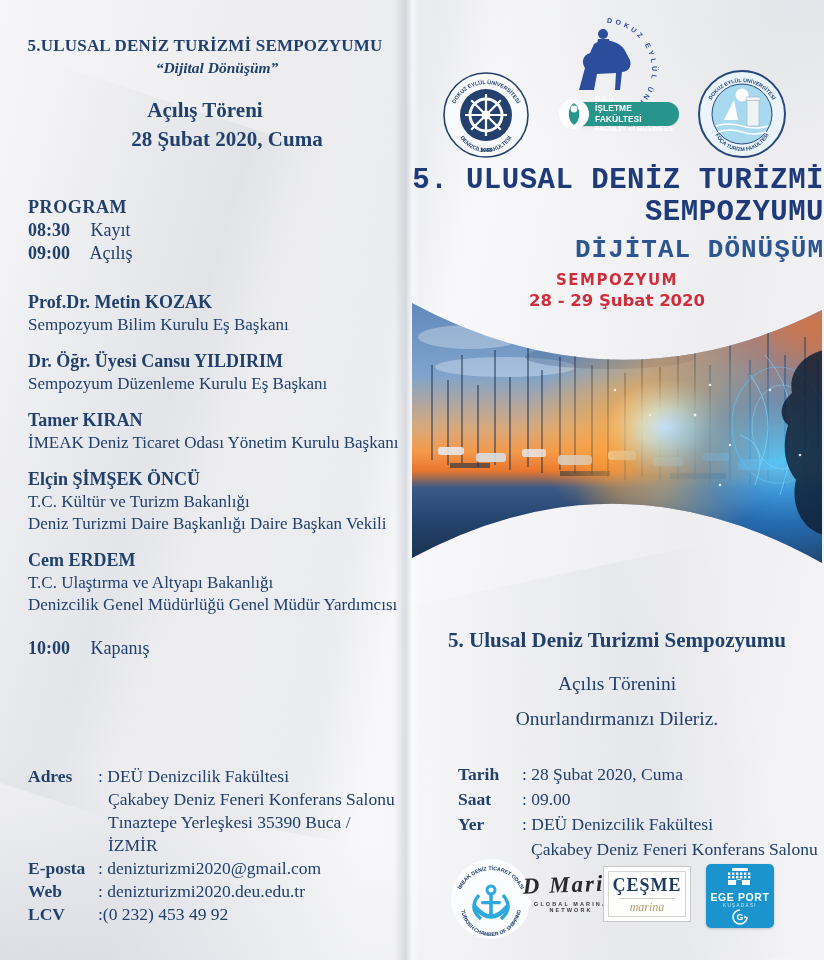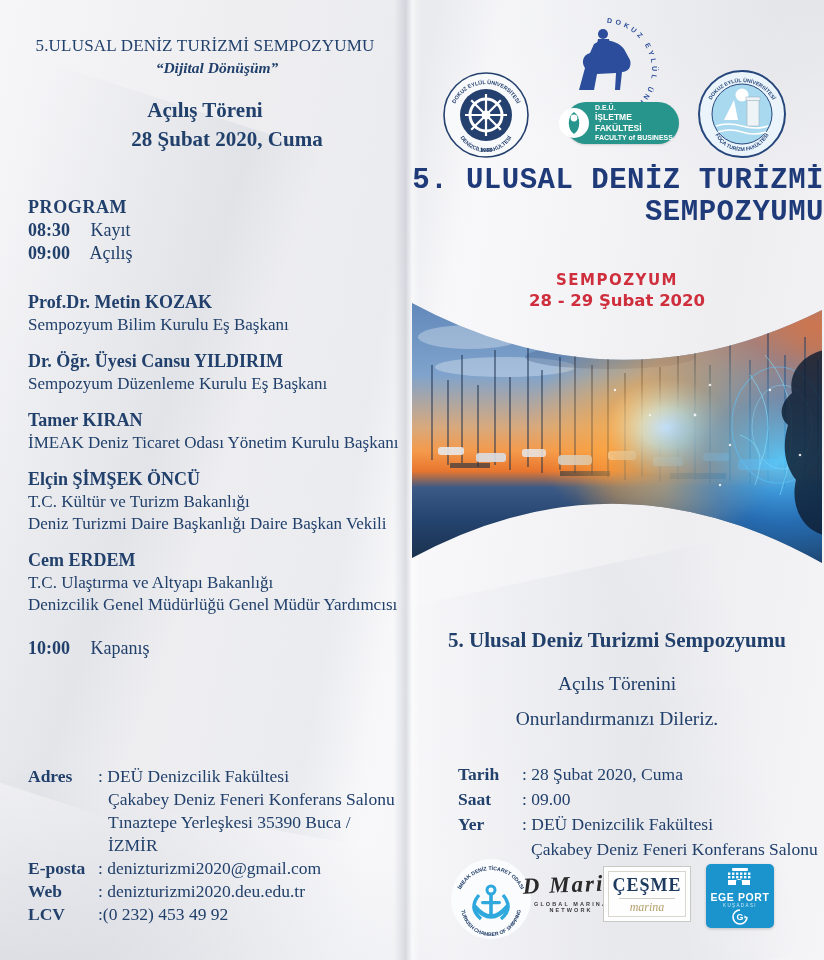--- a/index.html
+++ b/index.html
@@ -18,21 +18,21 @@
     background:linear-gradient(90deg,transparent,rgba(190,195,205,.18) 50%,transparent 70%);}
   .streak.s3{left:420px;top:560px;width:460px;height:420px;transform:rotate(-12deg);
     background:linear-gradient(90deg,transparent,rgba(188,193,203,.16) 50%,transparent 75%);}
   .seam{position:absolute;left:394px;top:0;width:26px;height:100%;
     background:linear-gradient(90deg,transparent,rgba(170,176,188,.38) 45%,rgba(255,255,255,.5) 70%,transparent);}
   .left-panel{position:absolute;left:0;top:0;width:410px;height:100%;}
   .right-panel{position:absolute;left:410px;top:0;width:414px;height:100%;}
 
   
   .lp-header{position:absolute;top:36px;left:0;right:0;text-align:center;}
-  .lp-title{font-size:17px;font-weight:normal;letter-spacing:.2px;}
+  .lp-title{font-size:17px;font-weight:bold;letter-spacing:.2px;}
   .lp-subtitle{font-size:15.5px;font-weight:bold;font-style:italic;margin-top:3px;padding-left:24px;}
   .lp-event{font-size:21px;font-weight:bold;margin-top:21px;}
   .lp-date{font-size:21px;font-weight:bold;margin-top:4px;padding-left:44px;}
   .lp-program{position:absolute;top:197px;left:28px;}
   .lp-program-heading{font-size:18px;font-weight:bold;letter-spacing:.6px;}
   .program-row{font-size:18px;margin-top:2px;}
   .program-row .time{display:inline-block;width:58px;font-weight:bold;}
   .lp-speakers{position:absolute;top:292px;left:28px;right:4px;}
   .speaker{margin-bottom:15px;}
   .speaker-name{font-size:18px;font-weight:bold;line-height:1.22;}
@@ -43,21 +43,21 @@
   .lp-contact{position:absolute;top:765px;left:28px;right:6px;font-size:17.5px;}
   .contact-row{display:flex;}
   .contact-label{width:70px;font-weight:bold;flex:none;line-height:23px;}
   .contact-lines div{line-height:23px;}
   .contact-lines div + div{padding-left:10px;}
 
   
   .logo{position:absolute;}
   .logo-deu{left:135px;top:10px;}
   .logo-maritime{left:33px;top:72px;}
-  .logo-business{left:155px;top:102px;width:114px;height:42px;background:#27958b;border-radius:21px;
+  .logo-business{left:155px;top:102px;width:114px;height:24px;background:#27958b;border-radius:21px;
     display:flex;align-items:center;box-shadow:0 1px 2px rgba(0,0,0,.15);}
   .biz-icon{position:relative;left:-8px;flex:none;}
   .biz-text{font-family:"Liberation Sans",sans-serif;color:#fff;line-height:1.25;margin-left:-4px;}
   .biz-l1{font-size:7px;font-weight:bold;}
   .biz-l2{font-size:8.5px;font-weight:bold;}
   .biz-l3{font-size:7px;font-weight:bold;}
   .logo-foca{left:288px;top:70px;}
   .rp-titleblock{position:absolute;top:165px;left:0;right:0;text-align:right;
     font-family:Liberation Mono, monospace;}
   .rp-title1,.rp-title2{font-size:29px;font-weight:800;color:#1e3a78;letter-spacing:.5px;line-height:1.12;}
@@ -259,20 +259,21 @@
         <rect x="49" y="30" width="12" height="26" fill="#eef3f6" stroke="#9fb4c4" stroke-width="0.6"></rect>
         <rect x="48" y="27" width="14" height="3.5" fill="#eef3f6" stroke="#9fb4c4" stroke-width="0.6"></rect>
         <path d="M18,56 Q30,52 44,56 Q58,60 70,56" stroke="#ffffff" stroke-width="1.6" fill="none"></path>
         <path d="M20,62 Q32,58 44,62 Q56,66 68,62" stroke="#ffffff" stroke-width="1.6" fill="none"></path>
       </g>
     </svg>
 
     <div class="rp-titleblock">
       <div class="rp-title1">5. ULUSAL DENİZ TURİZMİ</div>
       <div class="rp-title2">SEMPOZYUMU</div>
+      <div class="rp-subtitle">DİJİTAL DÖNÜŞÜM</div>
     </div>
     <div class="rp-redblock">
       <div class="rp-red1">SEMPOZYUM</div>
       <div class="rp-red2">28 - 29 Şubat 2020</div>
     </div>
 
     <svg class="marina-art" width="414" height="332" viewBox="0 0 414 332">
       <defs>
         <clipPath id="marinaClip">
             <path d="M2,8 Q207,118 412,15 L412,268 Q207,152 2,263 Z"></path>

